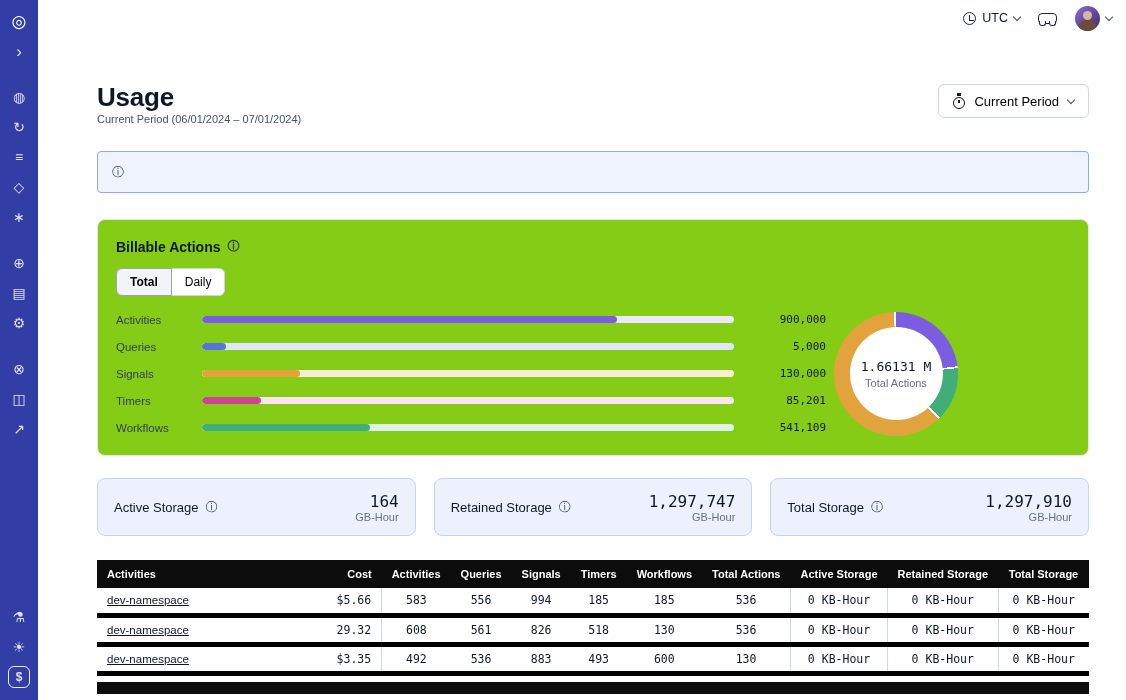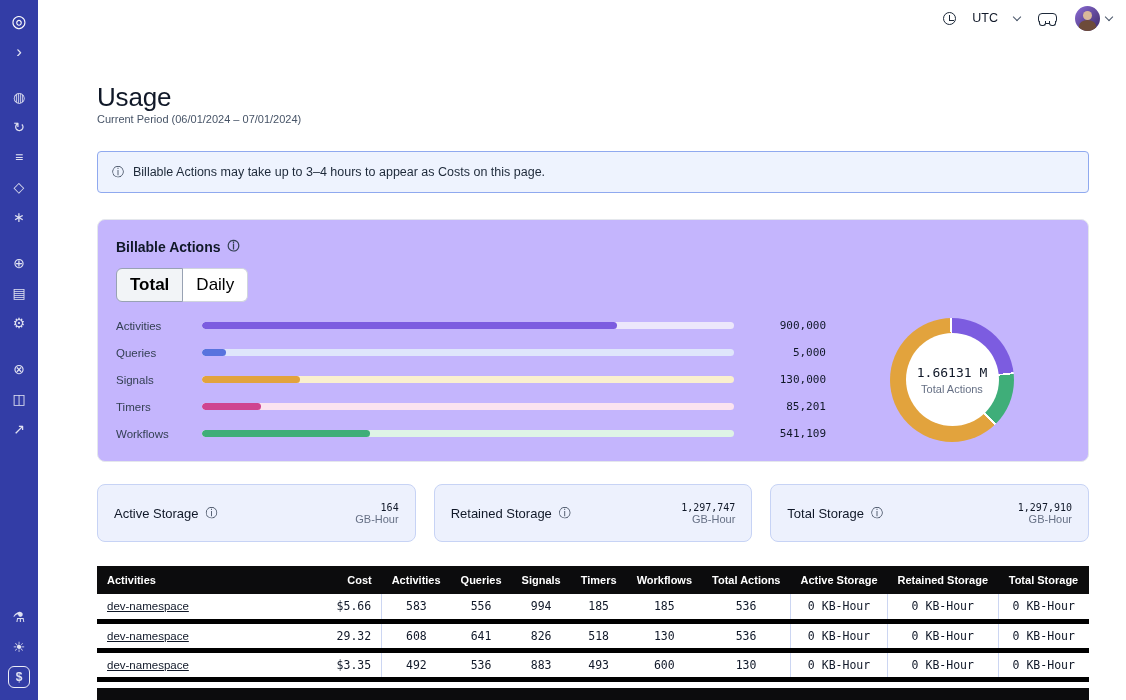--- a/index.html
+++ b/index.html
@@ -14,79 +14,79 @@
     display:flex;align-items:center;justify-content:center;cursor:pointer;user-select:none}
   .si.logo{font-size:17px;color:#fff}
   .si.chevr{font-size:17px}
   .mt{margin-top:16px}
   .spacer{flex:1}
   .si.usage{border:1.5px solid rgba(255,255,255,.9);border-radius:6px;font-weight:bold;font-size:12px}
 
   
   .topbar{margin-left:38px;height:36px;display:flex;align-items:center;justify-content:flex-end;
     gap:18px;padding-right:14px;background:#fff}
-  .tz{display:flex;align-items:center;gap:16px;font-size:12.5px;cursor:pointer}
+  .tz{display:flex;align-items:center;gap:6px;font-size:12.5px;cursor:pointer}
   .clock{width:13px;height:13px;border:1.5px solid #1d2939;border-radius:50%;position:relative}
   .clock::after{content:'';position:absolute;left:5px;top:2px;width:4px;height:5px;
     border-left:1.5px solid #1d2939;border-bottom:1.5px solid #1d2939}
   .chev{width:6px;height:6px;border-right:1.5px solid #475467;border-bottom:1.5px solid #475467;
     transform:rotate(45deg);display:inline-block;margin-top:-3px}
   .goggles{width:19px;height:11px;border:1.6px solid #1d2939;border-radius:4px;position:relative;cursor:pointer}
   .goggles::before,.goggles::after{content:'';position:absolute;bottom:-3px;width:5px;height:4px;
     border:1.6px solid #1d2939;border-top:none;border-radius:0 0 3px 3px;background:#fff}
   .goggles::before{left:0}.goggles::after{right:0}
   .avatar-wrap{display:flex;align-items:center;gap:6px;cursor:pointer}
   .avatar{width:25px;height:25px;border-radius:50%;background:linear-gradient(135deg,#8b6bd6,#3d2b66);
     position:relative;overflow:hidden}
   .avatar::before{content:'';position:absolute;top:5px;left:8px;width:9px;height:9px;border-radius:50%;background:#d9b89a}
   .avatar::after{content:'';position:absolute;top:14px;left:4px;width:17px;height:12px;
     border-radius:50% 50% 0 0;background:#6d4b3a}
 
   
   .main{margin-left:38px;padding:0 37px 0 59px}
   .page-head{display:flex;justify-content:space-between;align-items:flex-start;margin-top:46px}
-  h1{font-size:26px;font-weight:400;letter-spacing:-.2px}
+  h1{font-size:26px;font-weight:700;letter-spacing:-.2px}
   .subtitle{font-size:11px;color:#475467;margin-top:0}
   .period-btn{display:flex;align-items:center;gap:9px;height:34px;padding:0 14px;margin-top:2px;
     border:1px solid #d0d5dd;border-radius:6px;background:#fff;font-size:13px;cursor:pointer}
   .stopwatch{width:12px;height:12px;border:1.5px solid #101828;border-radius:50%;position:relative;margin-top:3px}
   .stopwatch::before{content:'';position:absolute;top:-4.5px;left:3px;width:3.5px;height:2.5px;background:#101828}
   .stopwatch::after{content:'';position:absolute;top:2px;left:4px;width:1.5px;height:3.5px;background:#101828}
 
   .banner{margin-top:26px;height:42px;background:#eef3fe;border:1px solid #8fa9ef;border-radius:4px;
     display:flex;align-items:center;gap:9px;padding:0 14px;font-size:12.5px;color:#1d2939}
   .info{font-size:12px;color:#344054;cursor:pointer}
 
-  .card{margin-top:26px;border:1px solid #e4e7ec;border-radius:8px;padding:18px;background:#c4b5fd}
+  .card{margin-top:26px;border:1px solid #e4e7ec;border-radius:8px;padding:18px;background:#84cc16}
   .card-title{display:flex;align-items:center;gap:7px;font-size:14px;font-weight:700}
   .tabs{display:inline-flex;margin-top:13px}
-  .tab{padding:6px 13px;font-size:17px;border:1px solid #d0d5dd;background:#fff;cursor:pointer}
+  .tab{padding:6px 13px;font-size:12px;border:1px solid #d0d5dd;background:#fff;cursor:pointer}
   .tab.active{background:#f2f4f7;font-weight:700;border-radius:6px 0 0 6px;border-color:#98a2b3}
   .tab.inactive{border-left:none;border-radius:0 6px 6px 0}
 
   .chart-wrap{display:flex;align-items:center;margin-top:14px}
   .bars{flex:1;display:flex;flex-direction:column;gap:8px;padding-right:8px}
   .bar-row{display:grid;grid-template-columns:70px 1fr 76px;align-items:center;column-gap:16px;height:19px}
   .bar-label{font-size:11.5px;color:#344054}
   .track{height:7px;border-radius:4px;overflow:hidden}
   .fill{height:100%;border-radius:4px}
   .bar-value{font-size:11px;text-align:right}
-  .donut-col{width:236px;display:flex;justify-content:center}
+  .donut-col{width:236px;display:flex;justify-content:flex-start}
   .donut{width:124px;height:124px;border-radius:50%;display:flex;align-items:center;justify-content:center}
   .donut-hole{width:93px;height:93px;border-radius:50%;background:#fff;display:flex;flex-direction:column;
     align-items:center;justify-content:center;gap:3px}
   .donut-value{font-size:13px}
   .donut-label{font-size:11px;color:#667085}
 
   .stats{display:grid;grid-template-columns:1fr 1fr 1fr;gap:18px;margin-top:22px}
   .stat{background:#edf1fd;border:1px solid #c7d3f5;border-radius:8px;height:58px;display:flex;
     align-items:center;justify-content:space-between;padding:0 16px}
   .stat-label{display:flex;align-items:center;gap:7px;font-size:13px}
   .stat-right{text-align:right}
-  .stat-value{font-size:10px}
+  .stat-value{font-size:16px}
   .stat-unit{font-size:11px;color:#667085;margin-top:0}
 
   table{width:100%;border-collapse:collapse;margin-top:24px;table-layout:auto}
   thead th{background:#0c0c0d;color:#fff;font-size:11px;font-weight:700;padding:8px 10px;white-space:nowrap}
   tbody td{font-size:11.5px;padding:5px 10px;border-bottom:5px solid #000000;height:27px;white-space:nowrap}
   .ta-l{text-align:left}.ta-r{text-align:right}.ta-c{text-align:center}
   .w-ns{width:300px}.w-cost{width:72px}.w-s{width:56px}.w-tot{width:84px}.w-st{width:92px}
   .ns-link{color:#101828;text-decoration:underline;cursor:pointer}
   tbody .vdiv{border-left:1px solid #ccd6f2}
   .footer-bar{height:12px;background:#0c0c0d;margin-top:6px}
@@ -127,25 +127,29 @@
   </div>
 </header>
 
 <main class="main">
 
   <div class="page-head">
     <div>
       <h1>Usage</h1>
       <div class="subtitle">Current Period (06/01/2024 – 07/01/2024)</div>
     </div>
+    <button class="period-btn">
+      <span class="stopwatch"></span>
+      <span>Current Period</span>
+      <span class="chev"></span>
+    </button>
   </div>
 
   <div class="banner">
     <span class="info">ⓘ</span>
-    <span>Billable Actions may take up to 3–4 hours to appear as Costs on this page.</span>
   </div>
 
   <section class="card">
     <div class="card-title">
       <span>Billable Actions</span>
       <span class="info">ⓘ</span>
     </div>
 
     <div class="tabs">
       <button class="tab active">Total</button>
@@ -261,21 +265,21 @@
         <td class="ta-c mono">185</td>
         <td class="ta-c mono">536</td>
         <td class="ta-c mono vdiv">0 KB-Hour</td>
         <td class="ta-c mono vdiv">0 KB-Hour</td>
         <td class="ta-c mono vdiv">0 KB-Hour</td>
       </tr>
       <tr>
         <td class="ta-l"><a class="ns-link">dev-namespace</a></td>
         <td class="ta-r mono">29.32</td>
         <td class="ta-c mono vdiv">608</td>
-        <td class="ta-c mono">641</td>
+        <td class="ta-c mono">561</td>
         <td class="ta-c mono">826</td>
         <td class="ta-c mono">518</td>
         <td class="ta-c mono">130</td>
         <td class="ta-c mono">536</td>
         <td class="ta-c mono vdiv">0 KB-Hour</td>
         <td class="ta-c mono vdiv">0 KB-Hour</td>
         <td class="ta-c mono vdiv">0 KB-Hour</td>
       </tr>
       <tr>
         <td class="ta-l"><a class="ns-link">dev-namespace</a></td>

